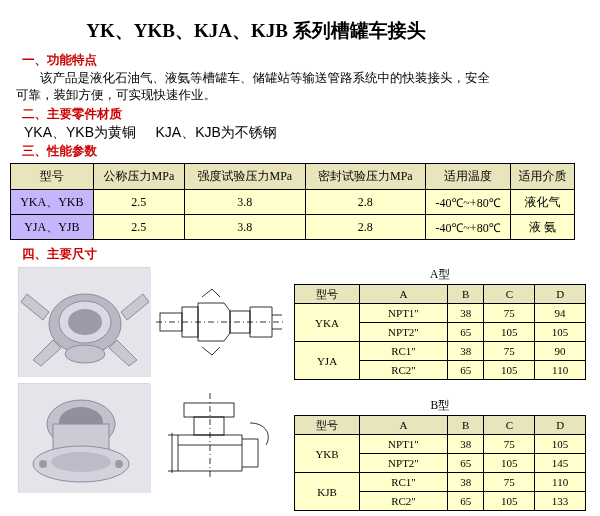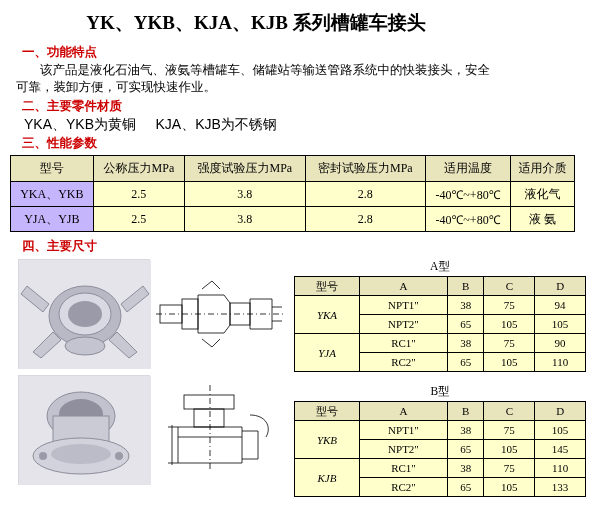--- a/index.html
+++ b/index.html
@@ -13,21 +13,21 @@
     font-family: "Liberation Sans", sans-serif;
     color: #000;
     overflow: hidden;
     position: relative;
   }
   .page {
     width: 512px;
     height: 516px;
     position: relative;
     box-sizing: border-box;
-    padding: 0 10px;
+    padding: 8px 10px;
   }
   .title {
     text-align: center;
     font-family: "Liberation Serif", serif;
     font-weight: bold;
     font-size: 19px;
     letter-spacing: 0px;
     padding-top: 10px;
     padding-bottom: 6px;
     color: #000;
@@ -144,21 +144,20 @@
   }
   table.dims thead th {
     background: #e8e4bc;
     font-weight: normal;
   }
   table.dims tbody td {
     background: #ffffcc;
   }
   table.dims td.model {
     width: 62px;
-    font-style: italic;
   }
   .svgwrap { display:block; }
 </style>
 </head>
 <body>
 
 <div class="page">
 
   <div class="title">YK、YKB、KJA、KJB 系列槽罐车接头</div>
 
@@ -309,21 +308,21 @@
             </tr>
             <tr>
               <td>RC2"</td>
               <td>65</td>
               <td>105</td>
               <td>110</td>
             </tr>
           </tbody>
         </table>
 
-        <div class="type-label" style="margin-top:12px;">B型</div>
+        <div class="type-label" style="margin-top:18px;">B型</div>
         <table class="dims">
           <thead>
             <tr>
               <th class="model">型号</th>
               <th>A</th>
               <th>B</th>
               <th>C</th>
               <th>D</th>
             </tr>
           </thead>

